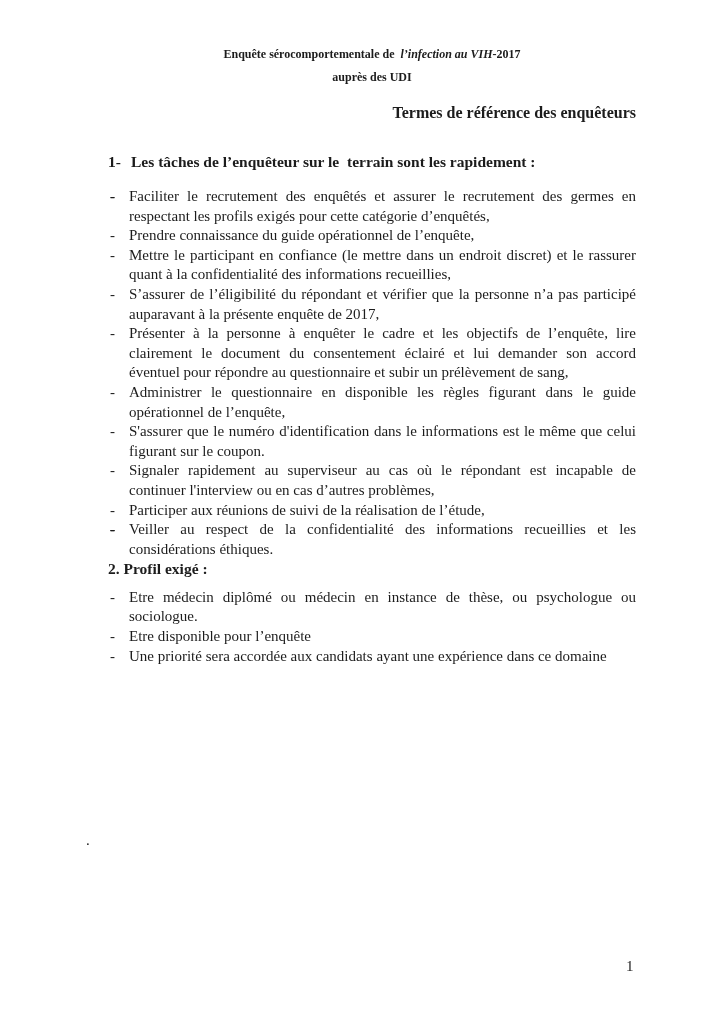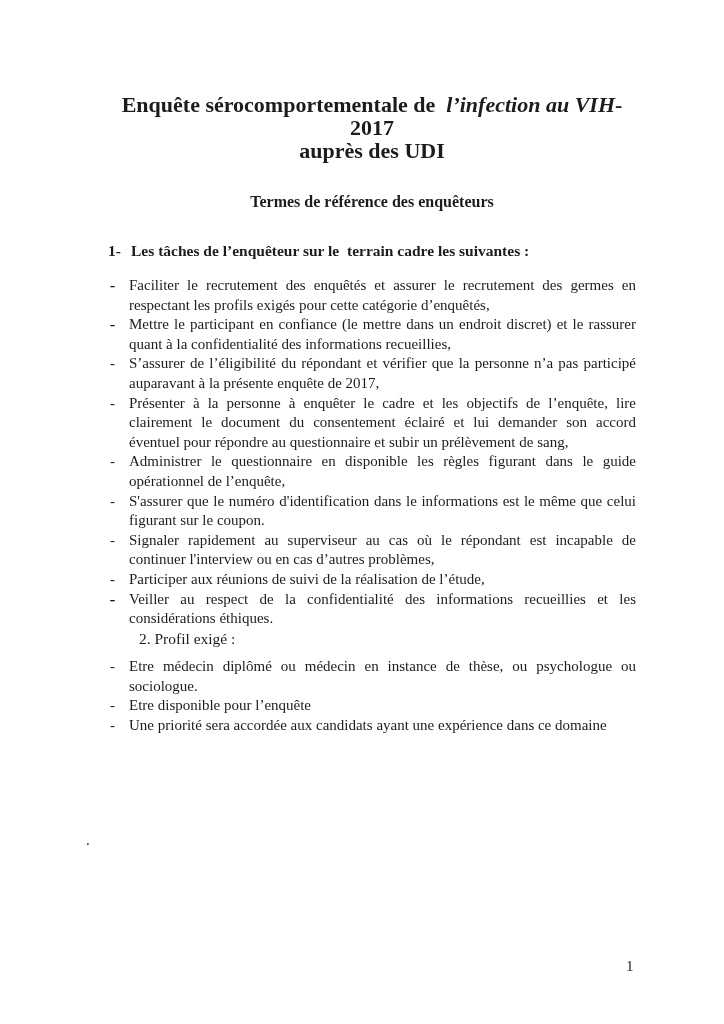--- a/index.html
+++ b/index.html
@@ -12,31 +12,31 @@
     color: #1c1c1c;
     overflow: hidden;
   }
   .content {
     position: absolute;
     left: 108px;
     top: 0;
     width: 528px;
   }
   .title {
-    margin-top: 93px;
+    margin-top: 43px;
     text-align: center;
     font-weight: bold;
-    font-size: 22px;
+    font-size: 12px;
     line-height: 23px;
     white-space: pre-wrap;
   }
   .title .em { font-style: italic; }
   .subtitle {
-    margin-top: 28px;
-    text-align: center;
+    margin-top: 12px;
+    text-align: right;
     font-weight: bold;
     font-size: 16px;
     line-height: 23px;
   }
   .h1 {
     margin-top: 28px;
     font-weight: bold;
     font-size: 15.5px;
     line-height: 20px;
     position: relative;
@@ -50,24 +50,23 @@
     line-height: 19.6px;
   }
   .li {
     position: relative;
     padding-left: 21px;
     text-align: justify;
     hyphens: none;
   }
   .li .marker { position: absolute; left: 2px; top: 0; }
   .h2 {
-    font-weight: normal;
+    font-weight: bold;
     font-size: 15.5px;
     line-height: 19.6px;
-    margin-left: 31px;
   }
   .list2 { margin-top: 9px; }
   .stray {
     position: absolute;
     left: 86px;
     top: 832px;
     font-size: 15px;
   }
   .pageno {
     position: absolute;
@@ -79,26 +78,26 @@
 </head>
 <body>
 
 <div class="page">
   <div class="content">
 
     <div class="title"><span>Enquête sérocomportementale de  </span><span class="em">l’infection au VIH</span><span>-2017</span><br><span>auprès des UDI</span></div>
 
     <div class="subtitle">Termes de référence des enquêteurs</div>
 
-    <div class="h1"><span class="num">1-</span><span>Les tâches de l’enquêteur sur le  terrain cadre les suivantes :</span></div>
+    <div class="h1"><span class="num">1-</span><span>Les tâches de l’enquêteur sur le  terrain sont les rapidement :</span></div>
 
     <div class="list">
       <div class="li"><span class="marker">-</span></div>
       <div class="li"><span class="marker">-</span><span>Faciliter le recrutement des enquêtés  et assurer le recrutement des germes  en respectant les profils exigés pour cette catégorie d’enquêtés,</span></div>
-      <div class="li"><span class="marker">-</span></div>
+      <div class="li"><span class="marker">-</span><span>Prendre connaissance du guide opérationnel de l’enquête,</span></div>
       <div class="li"><span class="marker">-</span><span>Mettre le participant en confiance (le mettre dans un endroit discret) et le rassurer quant à la confidentialité des informations recueillies,</span></div>
       <div class="li"><span class="marker">-</span><span>S’assurer de l’éligibilité du répondant et vérifier que la personne n’a pas participé auparavant à la présente enquête de 2017,</span></div>
       <div class="li"><span class="marker">-</span><span>Présenter à la personne à enquêter le cadre et les objectifs de l’enquête, lire clairement le document du consentement éclairé et lui demander son accord éventuel pour répondre au questionnaire et subir un prélèvement de sang,</span></div>
       <div class="li"><span class="marker">-</span><span>Administrer le questionnaire en disponible les règles figurant dans le guide opérationnel de l’enquête,</span></div>
       <div class="li"><span class="marker">-</span><span>S'assurer que le numéro d'identification dans le informations est le même que celui figurant sur le coupon.</span></div>
       <div class="li"><span class="marker">-</span><span>Signaler rapidement au superviseur au cas où le répondant est incapable de continuer l'interview ou en cas d’autres problèmes,</span></div>
       <div class="li"><span class="marker">-</span><span>Participer aux réunions de suivi de la réalisation de l’étude,</span></div>
       <div class="li"><span class="marker">-</span></div>
       <div class="li"><span class="marker">-</span></div>
       <div class="li"><span class="marker">-</span><span>Veiller au respect de la confidentialité des informations recueillies et les considérations éthiques.</span></div>

